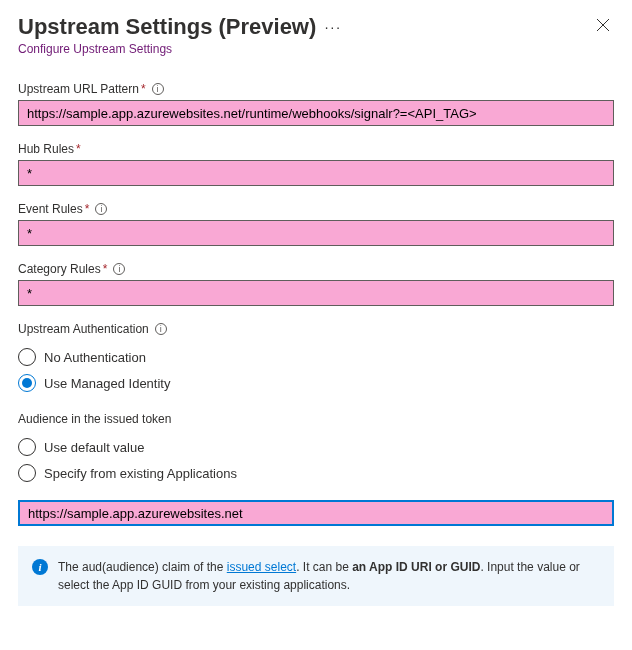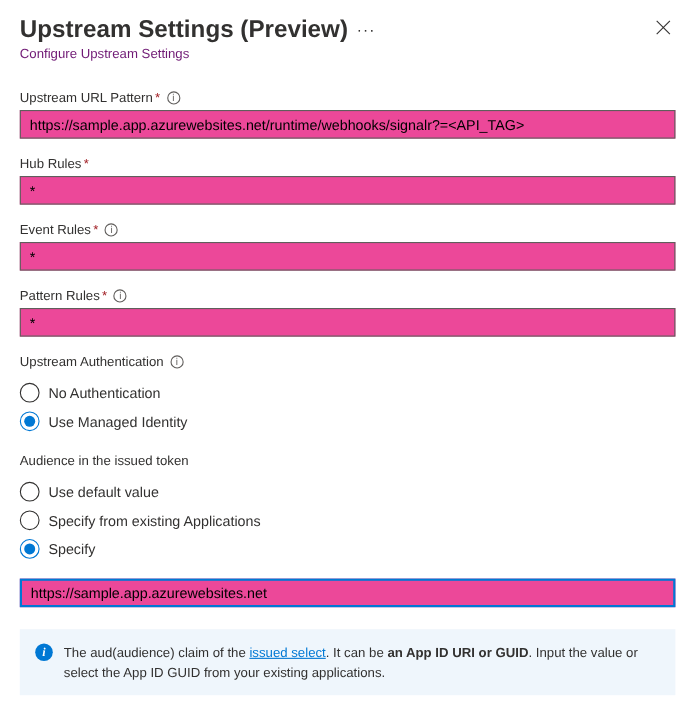--- a/index.html
+++ b/index.html
@@ -36,21 +36,21 @@
       font-size: 9px; color: #605e5c; cursor: pointer;
     }
     .text-input {
       width: 100%;
       height: 26px;
       border: 1px solid #605e5c;
       padding: 2px 8px;
       font-size: 13px;
       font-family: inherit;
       outline: none;
-      background: #ec4899;
+      background: #f9a8d4;
     }
     .text-input.focused { border: 2px solid #0078d4; }
     .radio-group { margin-bottom: 16px; }
     .radio-group-label { display: flex; align-items: center; gap: 6px; margin-bottom: 8px; font-size: 12px; }
     .radio-item { display: flex; align-items: center; gap: 8px; padding: 4px 0; cursor: pointer; }
     .radio {
       width: 18px; height: 18px; border: 1px solid #323130; border-radius: 50%;
       display: inline-flex; align-items: center; justify-content: center; flex-shrink: 0;
     }
     .radio.checked { border: 1px solid #0078d4; }
@@ -112,21 +112,21 @@
 <div class="field">
   <div class="field-label-row">
     <span class="field-label"><span>Event Rules</span><span class="required">*</span></span>
     <span class="info-icon">i</span>
   </div>
   <input class="text-input" value="*" style="">
 </div>
 
 <div class="field">
   <div class="field-label-row">
-    <span class="field-label"><span>Pattern Rules</span><span class="required">*</span></span>
+    <span class="field-label"><span>Category Rules</span><span class="required">*</span></span>
     <span class="info-icon">i</span>
   </div>
   <input class="text-input" value="*" style="">
 </div>
 
 <div class="radio-group">
   <div class="radio-group-label">
     <span>Upstream Authentication</span>
     <span class="info-icon">i</span>
   </div>
@@ -145,24 +145,20 @@
     <span>Audience in the issued token</span>
   </div>
   <div class="radio-item">
     <span class="radio"></span>
     <span class="radio-label">Use default value</span>
   </div>
   <div class="radio-item">
     <span class="radio"></span>
     <span class="radio-label">Specify from existing Applications</span>
   </div>
-  <div class="radio-item">
-    <span class="radio checked"></span>
-    <span class="radio-label">Specify</span>
-  </div>
   <div class="audience-input-wrap">
     <input class="text-input focused" value="https://sample.app.azurewebsites.net" style="">
   </div>
 </div>
 
 <div class="info-box">
   <div class="info-box-icon">i</div>
   <div class="info-box-text">
     <span>The aud(audience) claim of the </span><a>issued select</a><span>. It can be </span><strong>an App ID URI or GUID</strong><span>. Input the value or select the App ID GUID from your existing applications.</span>
   </div>

